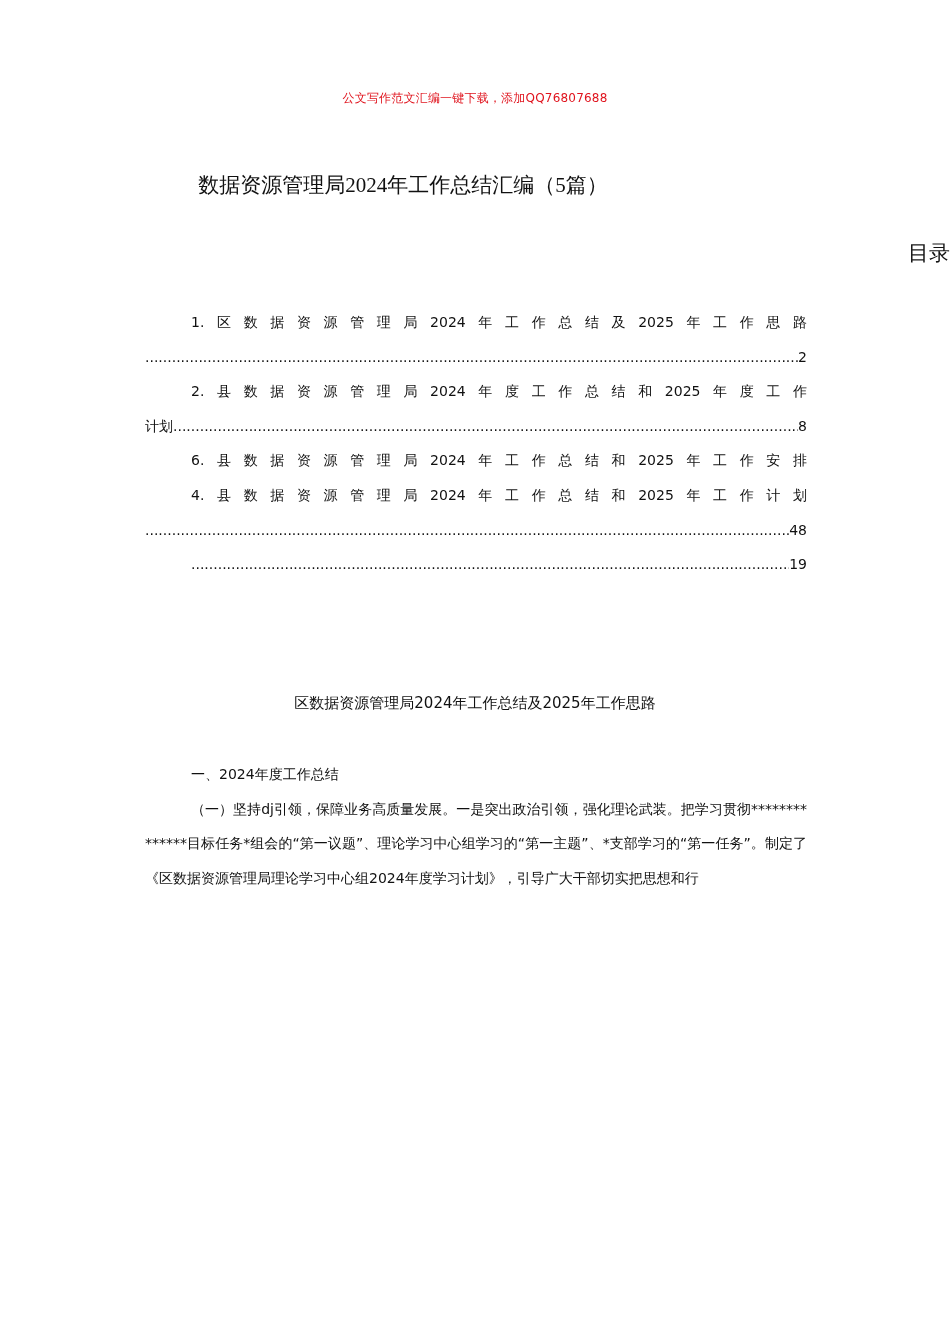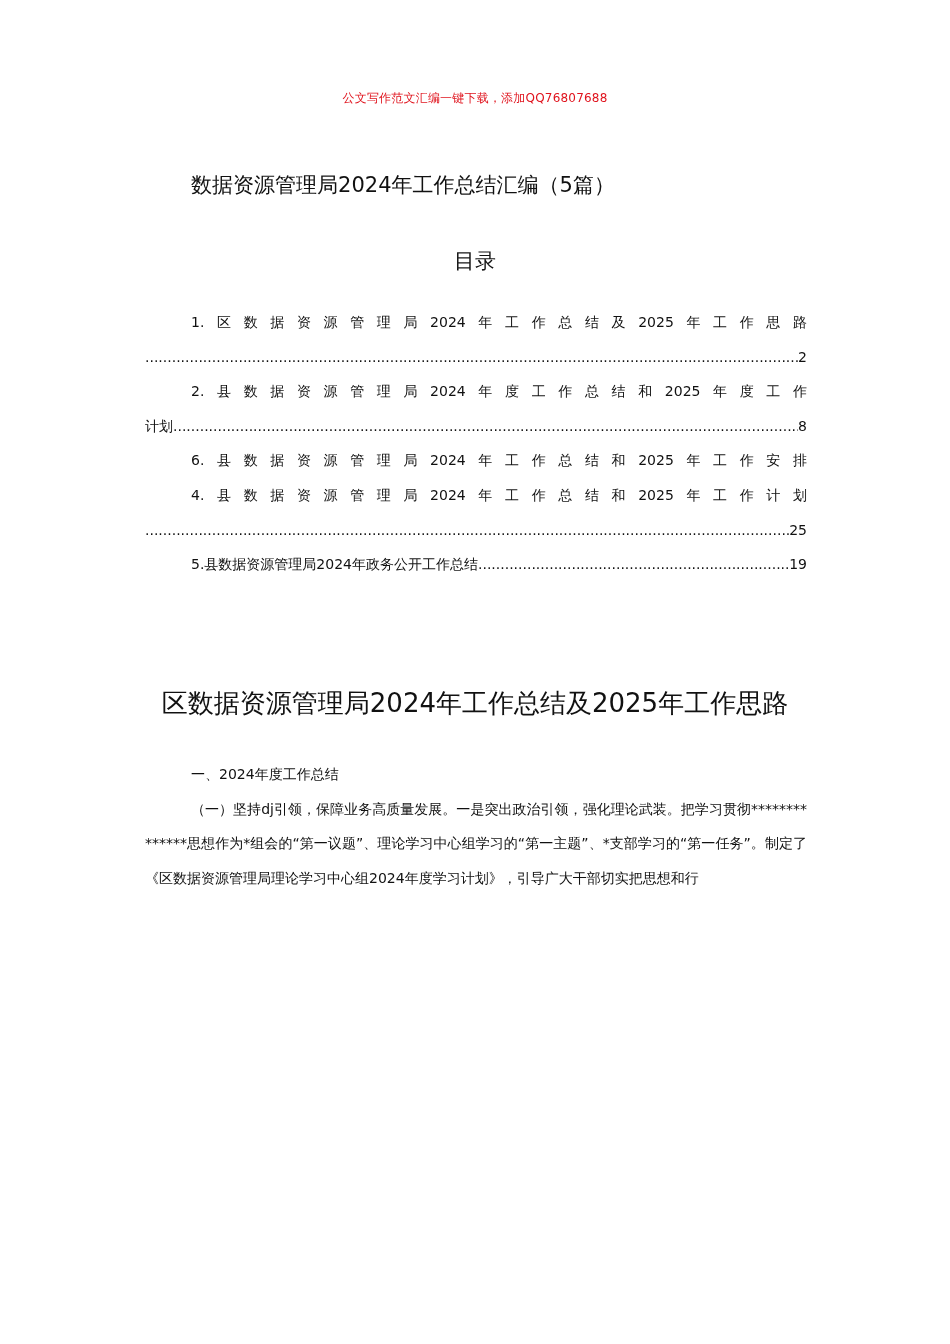--- a/index.html
+++ b/index.html
@@ -33,27 +33,28 @@
       letter-spacing: 0.2px;
     }
     .doc-title {
       position: absolute;
       top: 168px;
       left: 0;
       width: 806px;
       text-align: center;
       font-size: 21px;
       line-height: 34px;
+      font-family: Liberation Serif, serif;
     }
     .toc-heading {
       position: absolute;
-      top: 244px;
+      top: 236px;
       left: 0;
       width: 950px;
-      text-align: center;
+      text-align: right;
       font-size: 21px;
       line-height: 34px;
     }
     .content {
       position: absolute;
       left: 145px;
       width: 662px;
       font-size: 14px;
     }
     .toc {
@@ -84,21 +85,21 @@
     .leader::before {
       content: "..........................................................................................................................................................................................................................";
     }
     .page-num { flex: 0 0 auto; }
     .section-title {
       position: absolute;
       top: 686px;
       left: 0;
       width: 950px;
       text-align: center;
-      font-size: 26px;
+      font-size: 15px;
       line-height: 34px;
     }
     .body {
       top: 757px;
       line-height: 34.6px;
     }
     .para {
       margin: 0;
       text-indent: 46px;
       text-align: justify;
@@ -136,33 +137,32 @@
     </div>
 
     <div class="toc-entry">
       <span class="toc-line1">6.县数据资源管理局2024年工作总结和2025年工作安排</span>
     </div>
 
     <div class="toc-entry">
       <span class="toc-line1">4.县数据资源管理局2024年工作总结和2025年工作计划</span>
       <span class="toc-line2">
         <span class="leader"></span>
-        <span class="page-num">25</span>
+        <span class="page-num">48</span>
       </span>
     </div>
 
     <div class="toc-entry">
       <span class="toc-line2 indented">
-        <span>5.县数据资源管理局2024年政务公开工作总结</span>
         <span class="leader"></span>
         <span class="page-num">19</span>
       </span>
     </div>
   </div>
 
   <div class="section-title">区数据资源管理局2024年工作总结及2025年工作思路</div>
 
   <div class="content body">
     <p class="para">一、2024年度工作总结</p>
-    <p class="para">（一）坚持dj引领，保障业务高质量发展。一是突出政治引领，强化理论武装。把学习贯彻**************思想作为*组会的“第一议题”、理论学习中心组学习的“第一主题”、*支部学习的“第一任务”。制定了《区数据资源管理局理论学习中心组2024年度学习计划》，引导广大干部切实把思想和行</p>
+    <p class="para">（一）坚持dj引领，保障业务高质量发展。一是突出政治引领，强化理论武装。把学习贯彻**************目标任务*组会的“第一议题”、理论学习中心组学习的“第一主题”、*支部学习的“第一任务”。制定了《区数据资源管理局理论学习中心组2024年度学习计划》，引导广大干部切实把思想和行</p>
   </div>
 
 </div>
 
 </body></html>

